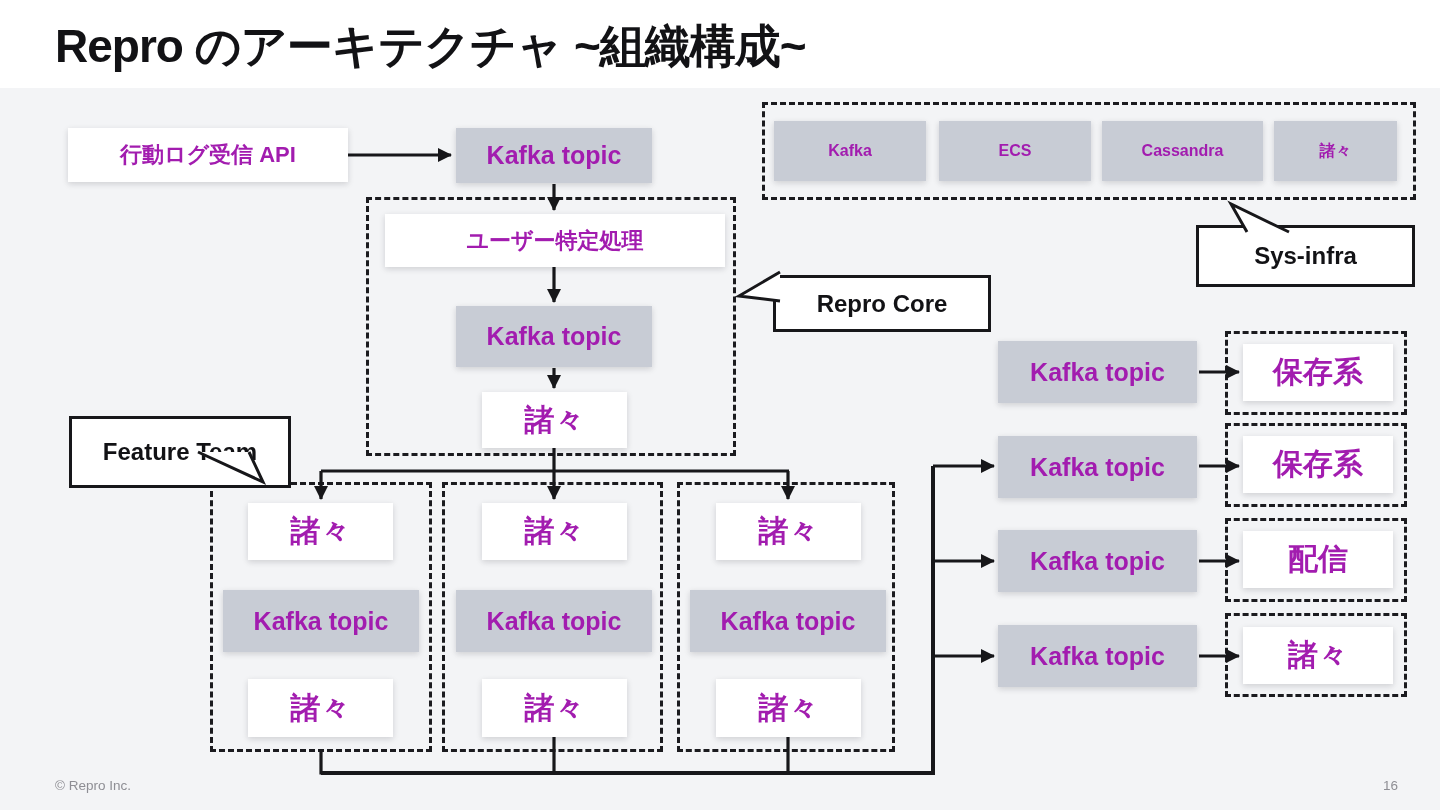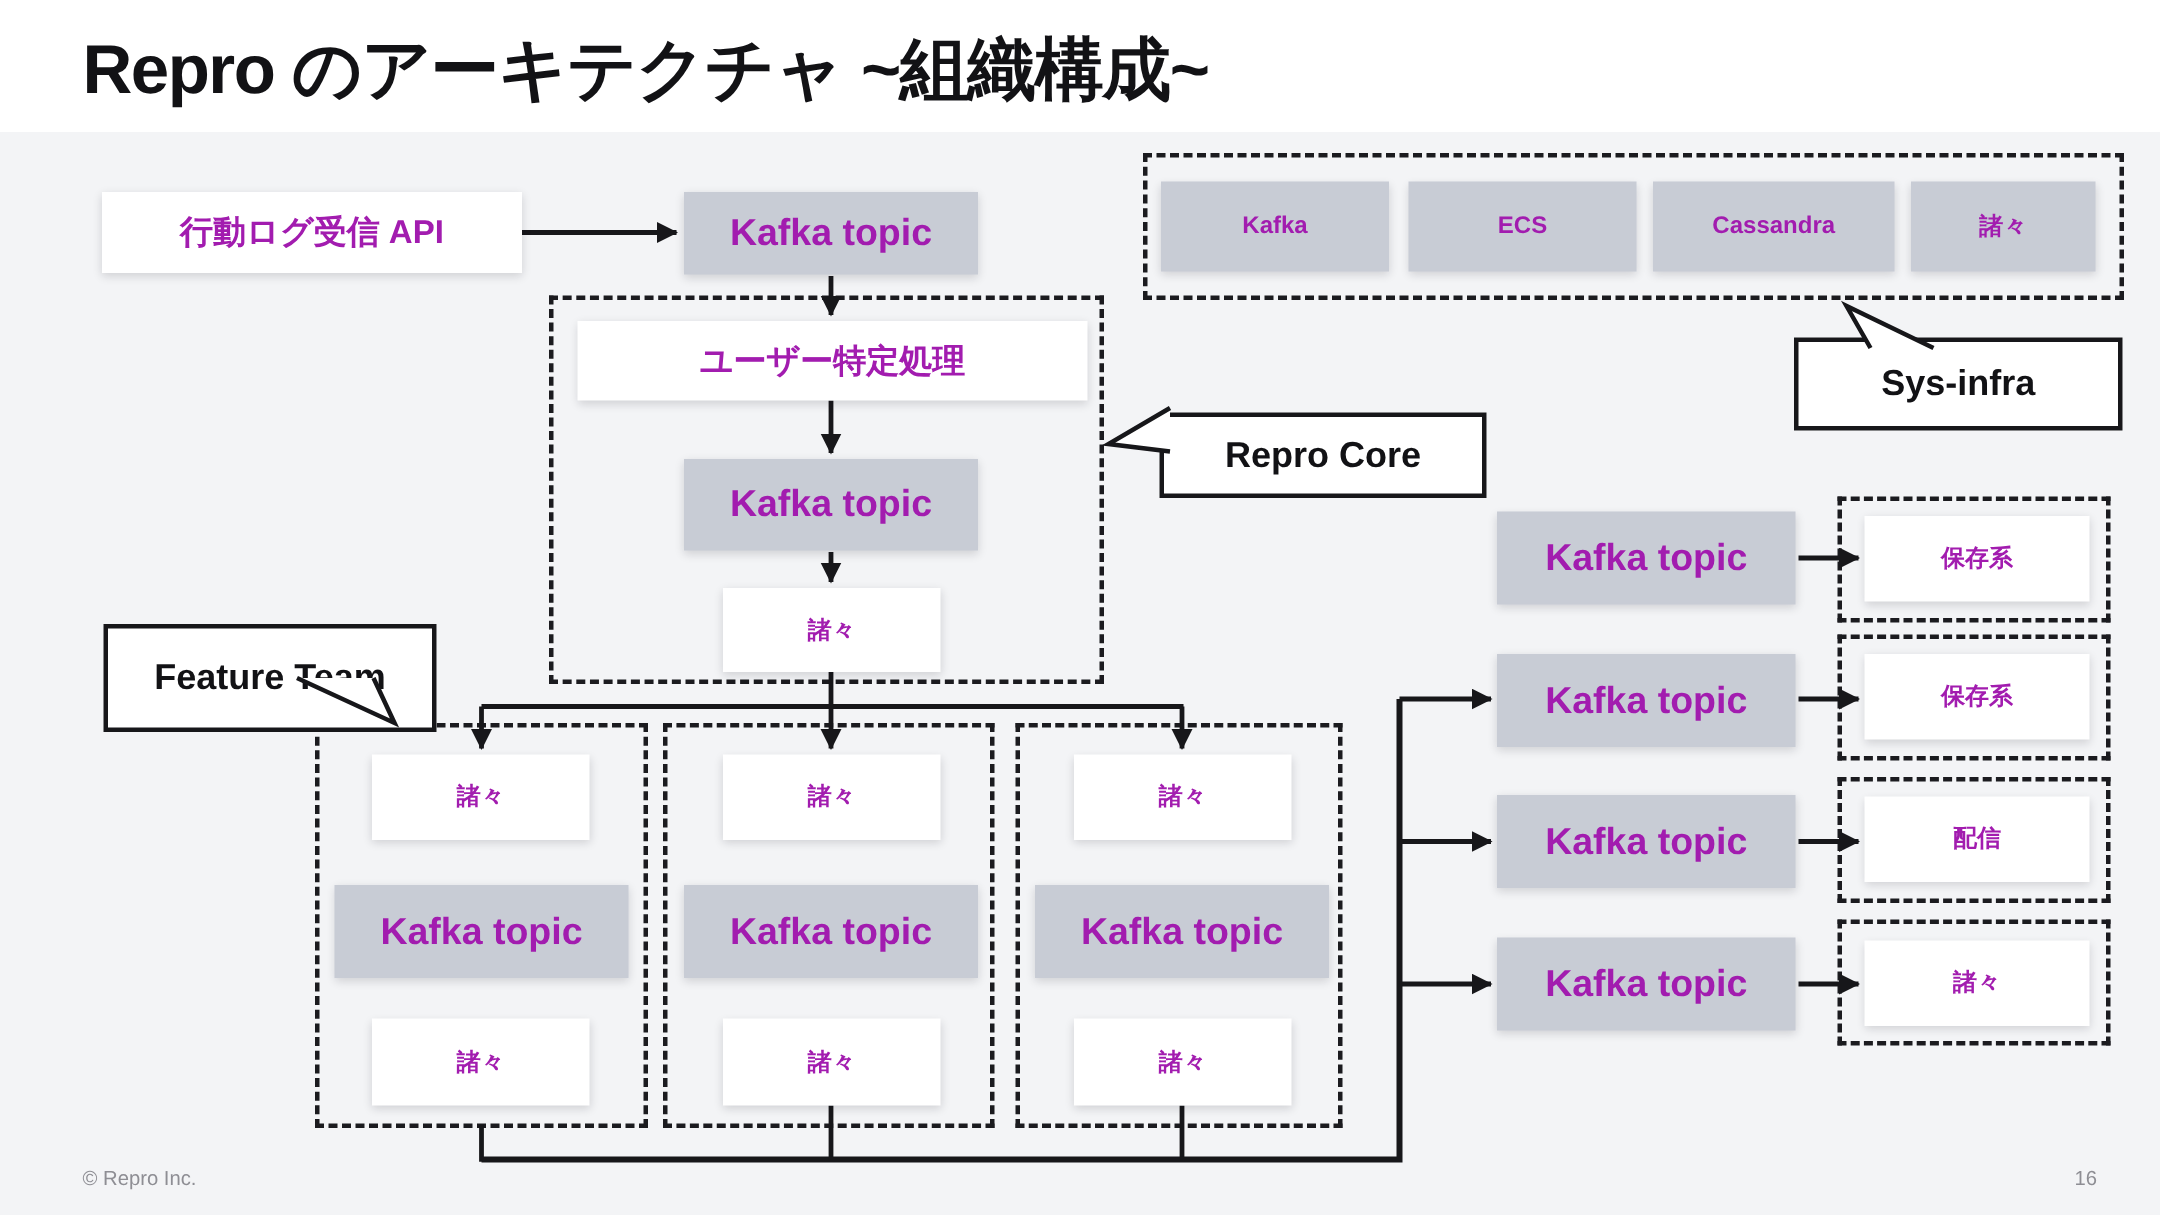--- a/index.html
+++ b/index.html
@@ -27,21 +27,21 @@
     position:absolute; display:flex; align-items:center; justify-content:center;
     font-weight:bold; color:#a21caf; text-align:center;
     box-shadow:0 2px 6px rgba(20,20,30,0.16);
     box-sizing:border-box; white-space:nowrap;
   }
   .gray  { background:#c8ccd5; }
   .white { background:#ffffff; }
   .n-lg  { font-size:25px;text-align:center; }
   .n-md  { font-size:22px; }
   .n-sys { font-size:16px; }
-  .n-sm  { font-size:16px; }
+  .n-sm  { font-size:30px; }
   .callout {
     position:absolute; display:flex; align-items:center; justify-content:center;
     background:#ffffff; border:3px solid #17171a; box-sizing:border-box;
     font-weight:bold; font-size:24px; color:#121215; white-space:nowrap;
     z-index:40;
   }
   svg.layer {
     position:absolute; left:0; top:0; width:1440px; height:810px;
     pointer-events:none;
   }

